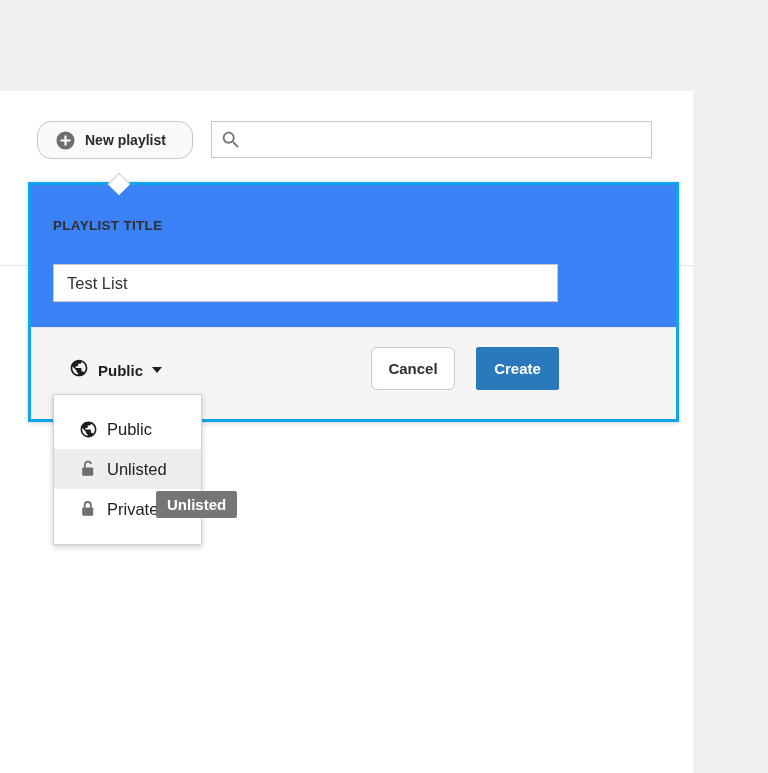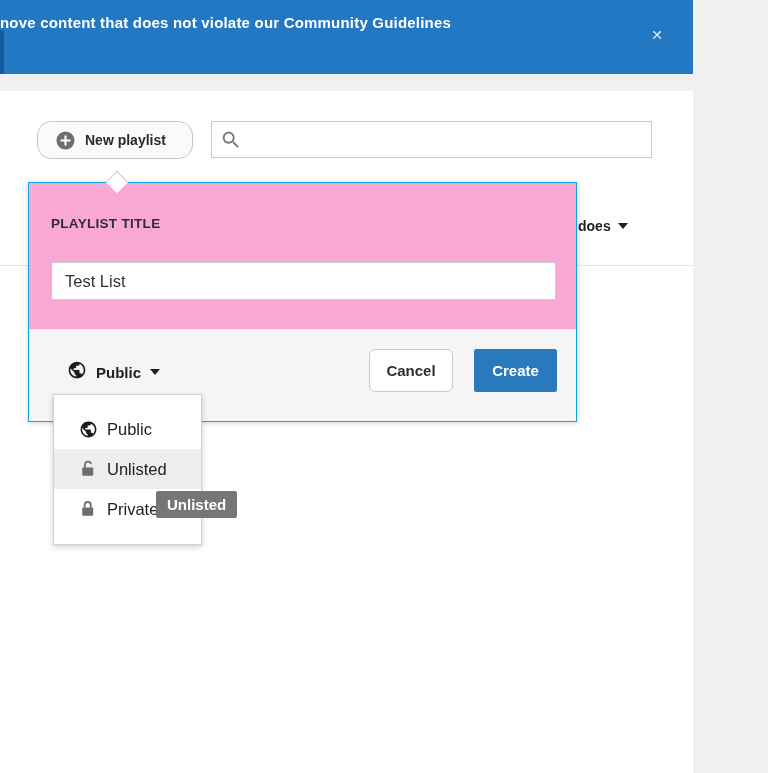--- a/index.html
+++ b/index.html
@@ -45,22 +45,22 @@
   .search-box input::placeholder{color:#8f8f8f;opacity:1;}
   .search-icon{display:flex;align-items:center;padding:0 12px 0 8px;cursor:pointer;}
   
   .sort-control{
     position:absolute;left:578px;top:218px;z-index:1;display:flex;align-items:center;gap:7px;
     font-size:14px;font-weight:bold;color:#1f1f1f;cursor:pointer;
   }
   .caret-down{width:0;height:0;border-left:5px solid transparent;border-right:5px solid transparent;border-top:6px solid #1f1f1f;}
   
   .dialog{
-    position:absolute;left:28px;top:182px;width:549px;height:240px;z-index:5;
-    background:#f9a8d4;border:1px solid #0ea5e9;box-sizing:border-box;
+    position:absolute;left:28px;top:182px;width:651px;height:240px;z-index:5;
+    background:#3b82f6;border:3px solid #0ea5e9;box-sizing:border-box;
     box-shadow:0 1px 5px rgba(0,0,0,.18);
   }
   .dialog-caret{
     position:absolute;top:-9px;left:80px;width:15px;height:15px;background:#ffffff;
     border-left:1px solid #ccc;border-top:1px solid #ccc;transform:rotate(45deg);
   }
   .dialog-label{
     position:absolute;left:22px;top:33px;font-size:13.5px;font-weight:bold;color:#2f2f2f;letter-spacing:.3px;
   }
   .title-input{
@@ -103,25 +103,20 @@
     position:absolute;left:156px;top:491px;height:27px;z-index:10;
     background:#767676;border-radius:2px;padding:0 11px;line-height:27px;
     color:#ffffff;font-size:15px;font-weight:bold;white-space:nowrap;
   }
 </style>
 </head>
 <body>
 
 <div class="page">
 
-  <div class="banner">
-    <div class="banner-edge"></div>
-    <span class="banner-text">nove content that does not violate our Community Guidelines</span>
-    <span class="banner-close">✕</span>
-  </div>
 
   <div class="content"></div>
   <div class="header-divider"></div>
 
   <button class="new-playlist-btn">
     <span class="plus-wrap">
       <svg viewBox="0 0 20 20" width="19" height="19" aria-hidden="true">
         <circle cx="10" cy="10" r="9.5" fill="#6e6e6e"></circle>
         <path d="M10 5.6v8.8M5.6 10h8.8" stroke="#ffffff" stroke-width="2.2" stroke-linecap="round"></path>
       </svg>

